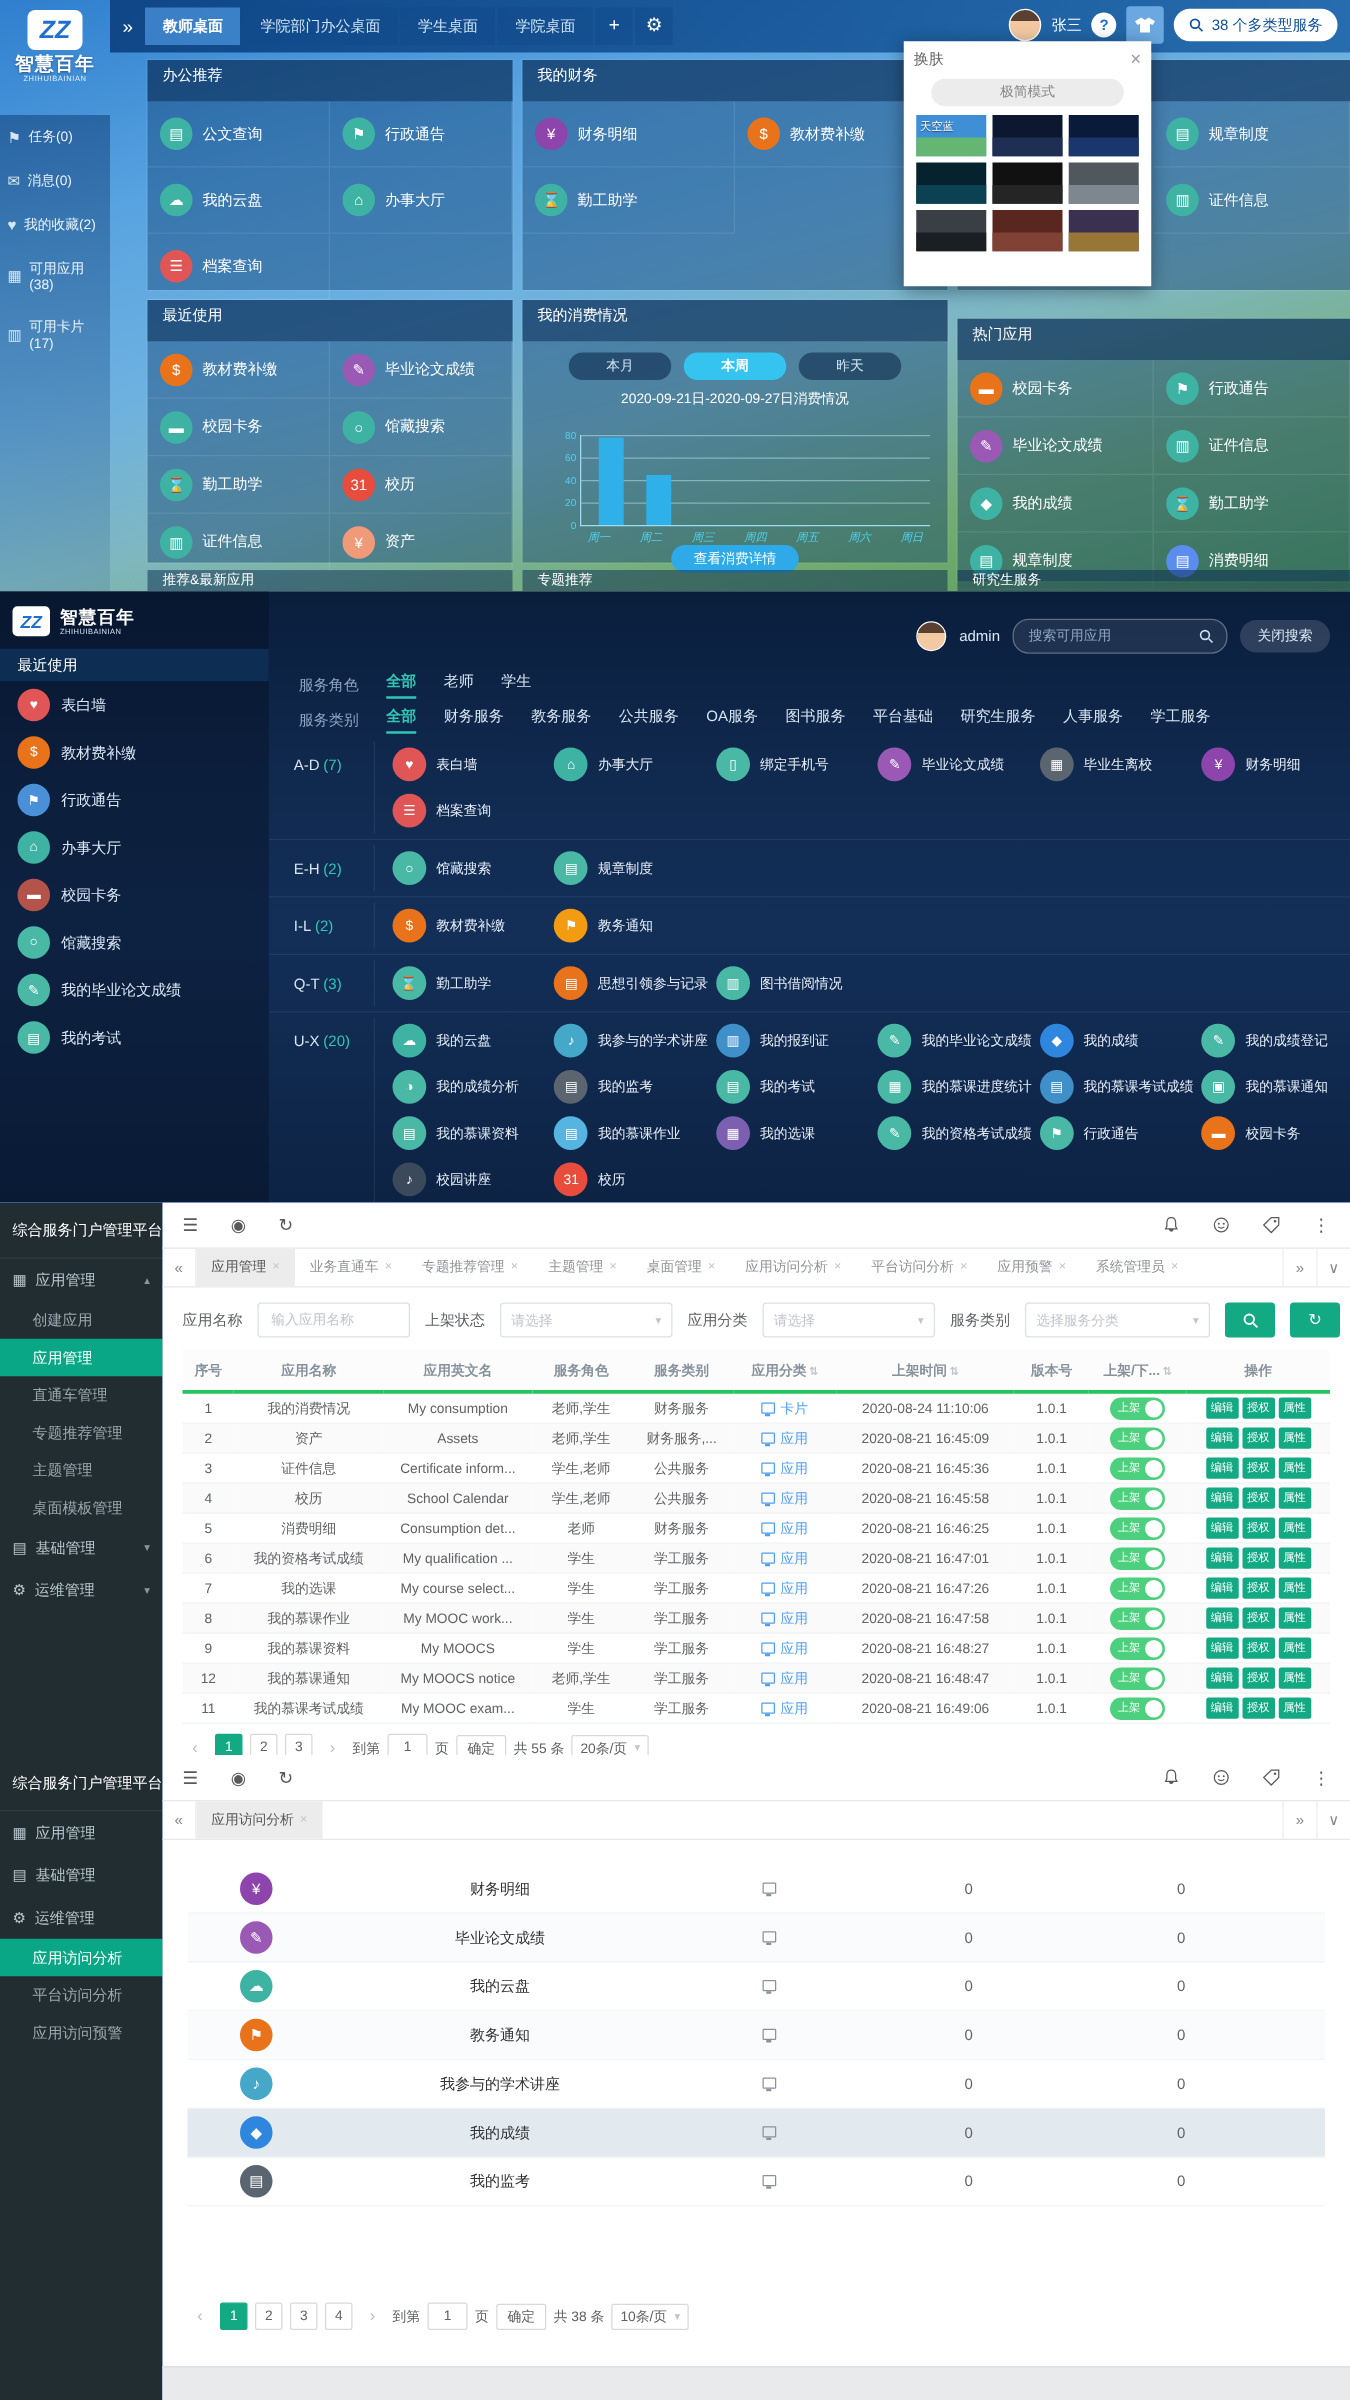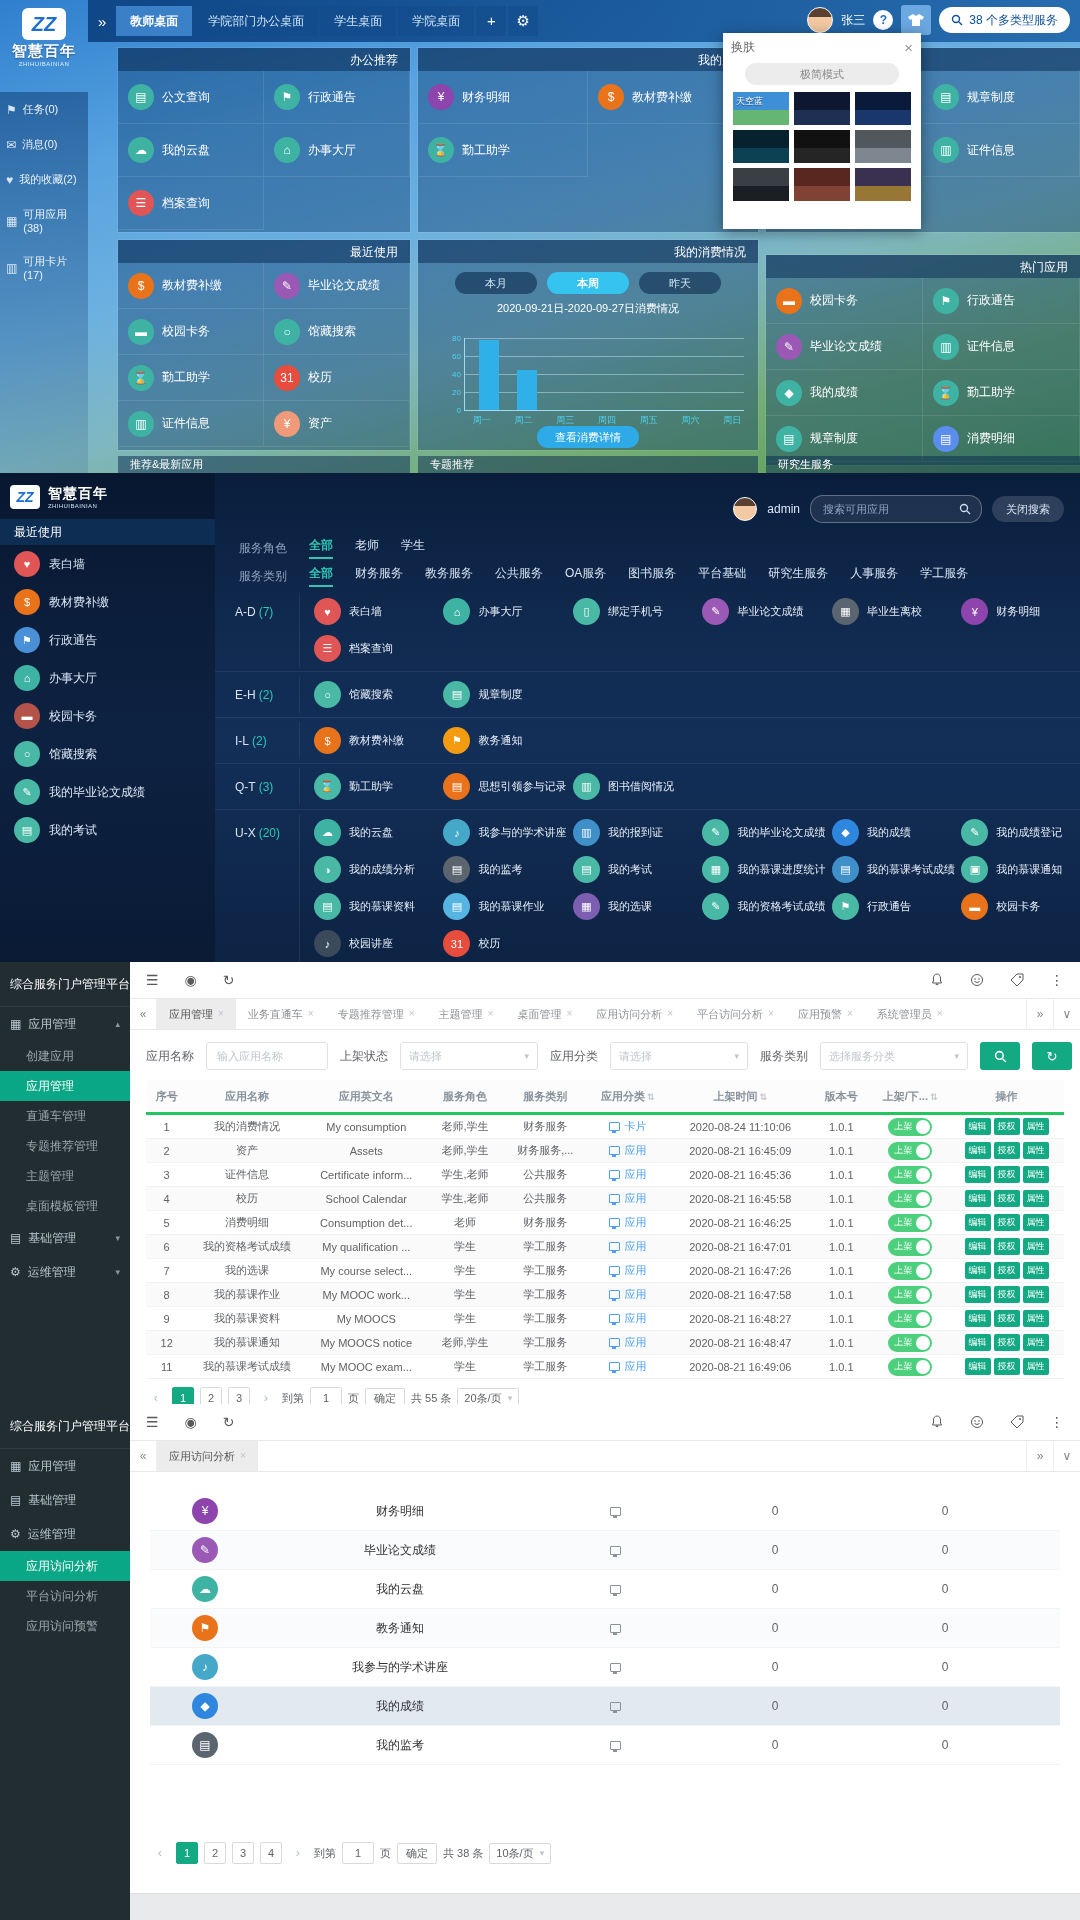--- a/index.html
+++ b/index.html
@@ -20,21 +20,21 @@
   .s1-right{position:absolute;right:10px;top:5px;display:flex;align-items:center;gap:8px;}
   .avatar{width:24px;height:24px;border-radius:50%;background:linear-gradient(180deg,#5a4030 38%,#f2c9a2 38%);border:1px solid #fff;}
   .s1-user{color:#fff;font-size:12px;}
   .circ-help{width:20px;height:20px;border-radius:50%;background:#fff;color:#1f6fd0;font-size:12px;font-weight:bold;text-align:center;line-height:20px;}
   .shirt-btn{width:30px;height:30px;background:rgba(120,180,235,.85);border-radius:3px;display:flex;align-items:center;justify-content:center;}
   .search-pill{height:26px;background:#fff;border-radius:13px;display:flex;align-items:center;gap:6px;padding:0 12px;color:#10509a;font-size:12px;}
   .s1-side{position:absolute;left:0;top:92px;width:88px;height:381px;background:linear-gradient(180deg,rgba(12,55,110,.5),rgba(12,55,110,.12));}
   .s1-side .it{display:flex;align-items:center;gap:6px;color:#eaf3fb;font-size:11px;padding:10px 6px;}
   .s1-side .ig{font-size:12px;opacity:.9;}
   .pnl{position:absolute;background:rgba(10,55,105,.40);box-shadow:0 0 0 1px rgba(255,255,255,.08);}
-  .pnl .ph{height:23px;line-height:25px;padding:0 12px;background:rgba(7,40,80,.5);color:#fff;font-size:12px;text-align:right;}
+  .pnl .ph{height:33px;line-height:25px;padding:0 12px;background:rgba(7,40,80,.5);color:#fff;font-size:12px;}
   .grid2{display:grid;grid-template-columns:1fr 1fr;}
   .app{display:flex;align-items:center;gap:8px;padding:0 10px;border-bottom:1px solid rgba(255,255,255,.10);border-right:1px solid rgba(255,255,255,.10);}
   .ico{width:26px;height:26px;border-radius:50%;color:#fff;font-size:12px;display:flex;align-items:center;justify-content:center;flex:none;}
   .app .lb{color:#fff;font-size:12px;white-space:nowrap;}
   .p-office{left:118px;top:48px;width:292px;height:184px;}
   .p-fin{left:418px;top:48px;width:340px;height:184px;}
   .p-lib{left:766px;top:48px;width:314px;height:184px;}
   .p-recent{left:118px;top:240px;width:292px;height:210px;}
   .p-consume{left:418px;top:240px;width:340px;height:210px;}
   .p-hot{left:766px;top:240px;width:314px;height:210px;margin-top:15px;}
@@ -45,21 +45,21 @@
   .c-btns{display:flex;gap:10px;justify-content:center;margin-top:9px;}
   .c-btn{min-width:62px;text-align:center;height:22px;line-height:22px;border-radius:11px;background:rgba(8,35,70,.55);color:#cfe6f5;font-size:11px;padding:0 10px;}
   .c-btn.on{background:#35c3f0;color:#fff;font-weight:bold;}
   .c-title{text-align:center;color:#fff;font-size:11px;margin-top:7px;}
   .chart{position:absolute;left:46px;right:14px;top:66px;height:72px;border-left:1px solid #9fdcef;border-bottom:1px solid #9fdcef;}
   .gl{position:absolute;left:0;right:0;height:1px;background:rgba(210,240,250,.45);}
   .ylab{position:absolute;left:-22px;width:18px;text-align:right;color:#4fd2f0;font-size:8px;transform:translateY(-4px);}
   .bars{position:absolute;left:0;right:0;bottom:0;top:0;display:flex;align-items:flex-end;gap:18px;padding-left:14px;}
   .bar{width:20px;background:#2fb0e8;}
   .xlabs{position:absolute;left:46px;right:14px;top:142px;display:flex;gap:18px;padding-left:6px;}
-  .xlabs span{width:36px;text-align:center;color:#4fd2f0;font-size:9px;}
+  .xlabs span{width:36px;color:#4fd2f0;font-size:9px;font-style:italic;}
   .detail-btn{position:absolute;left:50%;transform:translateX(-50%);bottom:8px;height:22px;line-height:22px;padding:0 18px;background:#2eaae8;border-radius:11px;color:#fff;font-size:11px;}
   
   .skin{position:absolute;left:723px;top:33px;width:198px;height:196px;background:#fff;box-shadow:0 3px 14px rgba(0,0,0,.4);z-index:6;padding:6px 8px;box-sizing:border-box;}
   .skin .hd{display:flex;justify-content:space-between;align-items:center;color:#666;font-size:12px;}
   .skin .x{color:#999;font-size:15px;}
   .skin .mode{margin:7px 14px;height:22px;line-height:22px;border-radius:11px;background:#ececec;color:#888;font-size:11px;text-align:center;}
   .tiles{display:grid;grid-template-columns:repeat(3,1fr);gap:5px;padding:0 2px;}
   .tile{height:33px;position:relative;}
   .tile .nm{position:absolute;left:3px;top:3px;color:#fff;font-size:9px;text-shadow:0 1px 1px rgba(0,0,0,.5);}
   

